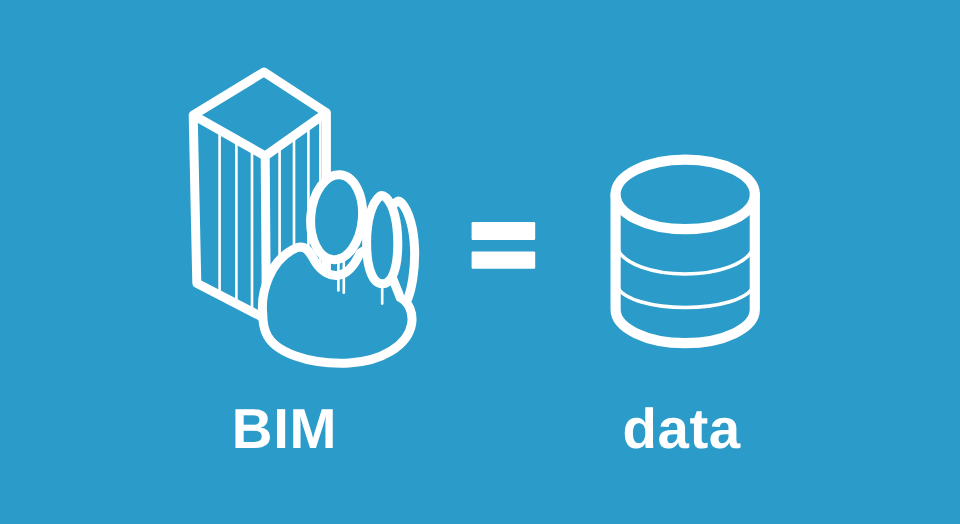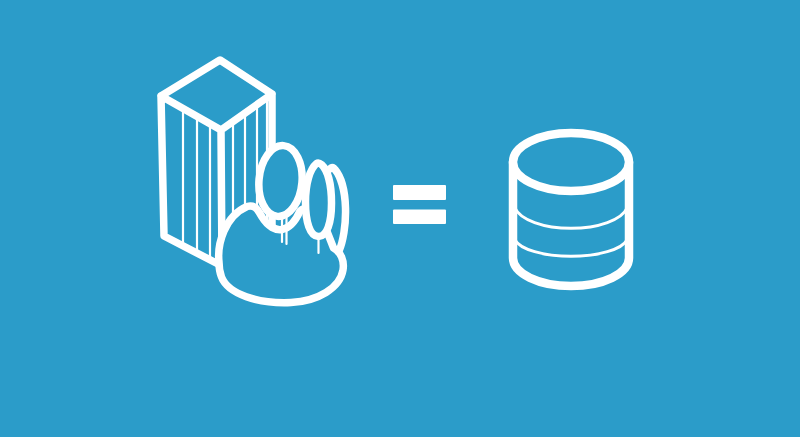--- a/index.html
+++ b/index.html
@@ -118,14 +118,16 @@
 
       <path class="fgs s3" d="M 515 208 A 57 25 0 0 0 627 208
                M 515 240 A 57 20 0 0 0 627 240"></path>
 
       <path class="fgs s85" d="M 513 162 L 513 258 A 58 28 0 0 0 629 258 L 629 162"></path>
 
       <ellipse class="bgf-s s85" cx="571" cy="162" rx="58" ry="29"></ellipse>
     </g>
   </svg>
 
+  <div class="label label-left">BIM</div>
 
+  <div class="label label-right">data</div>
 </div>
 
 </body></html>

